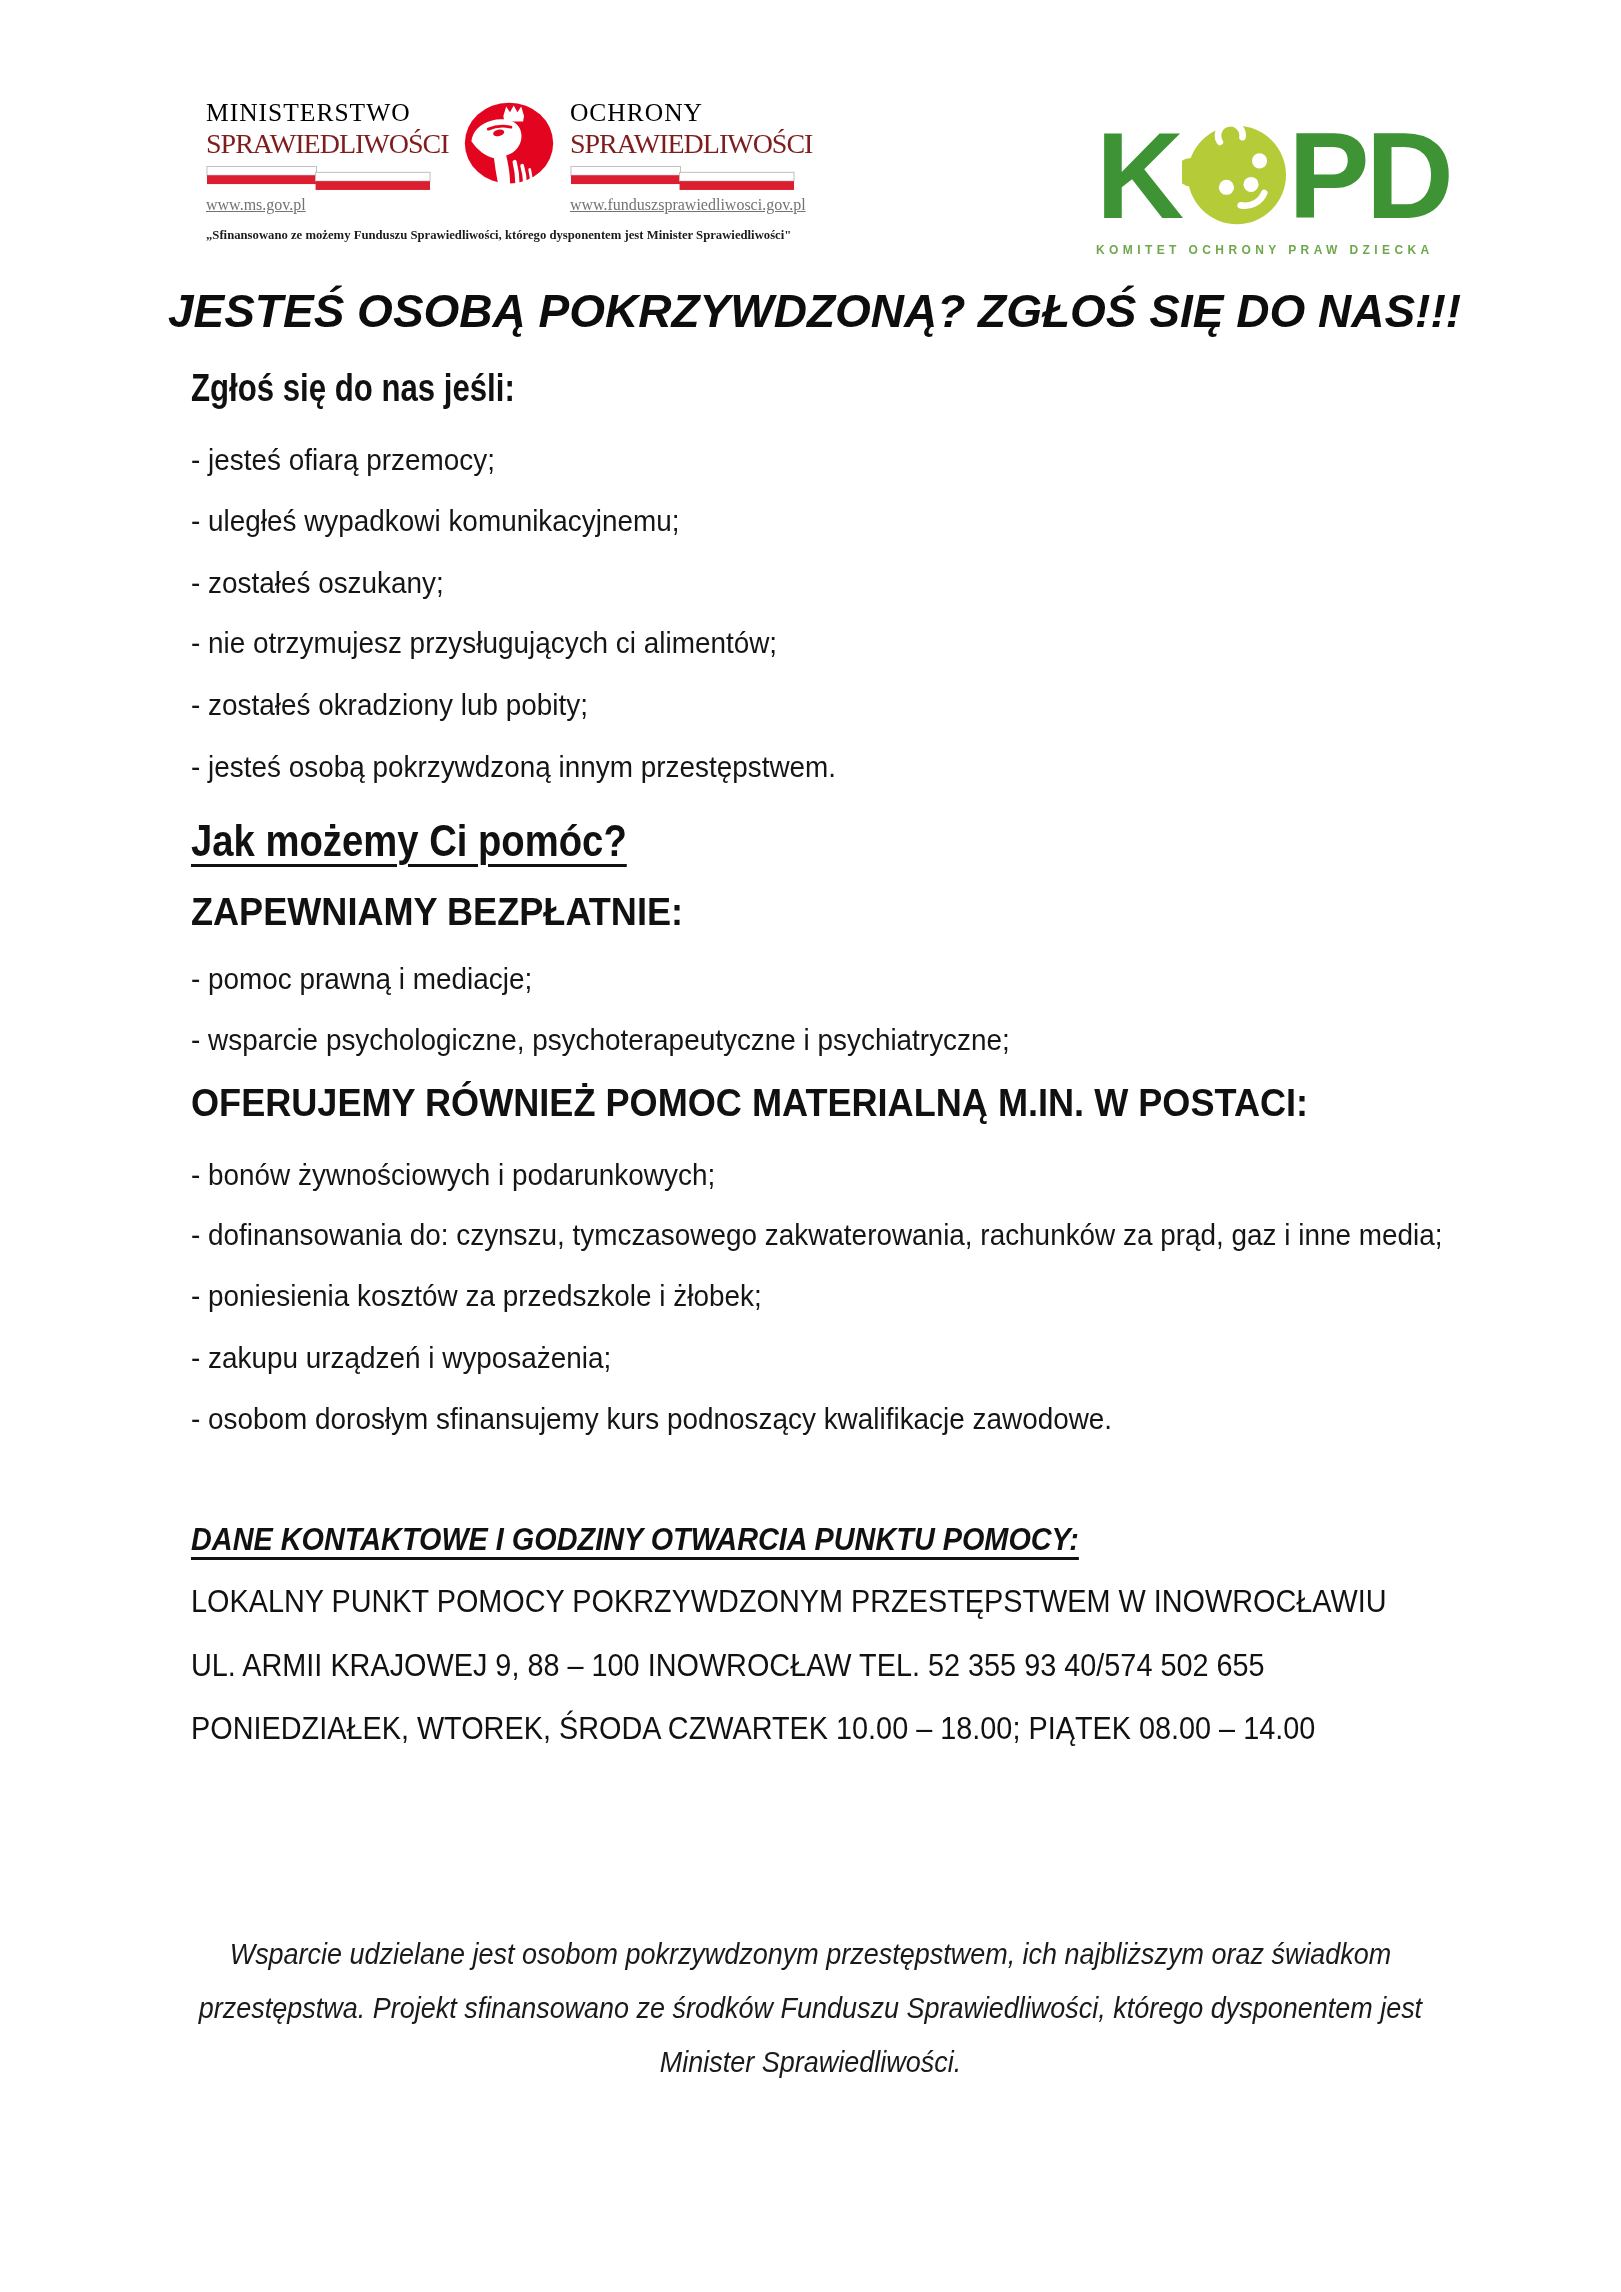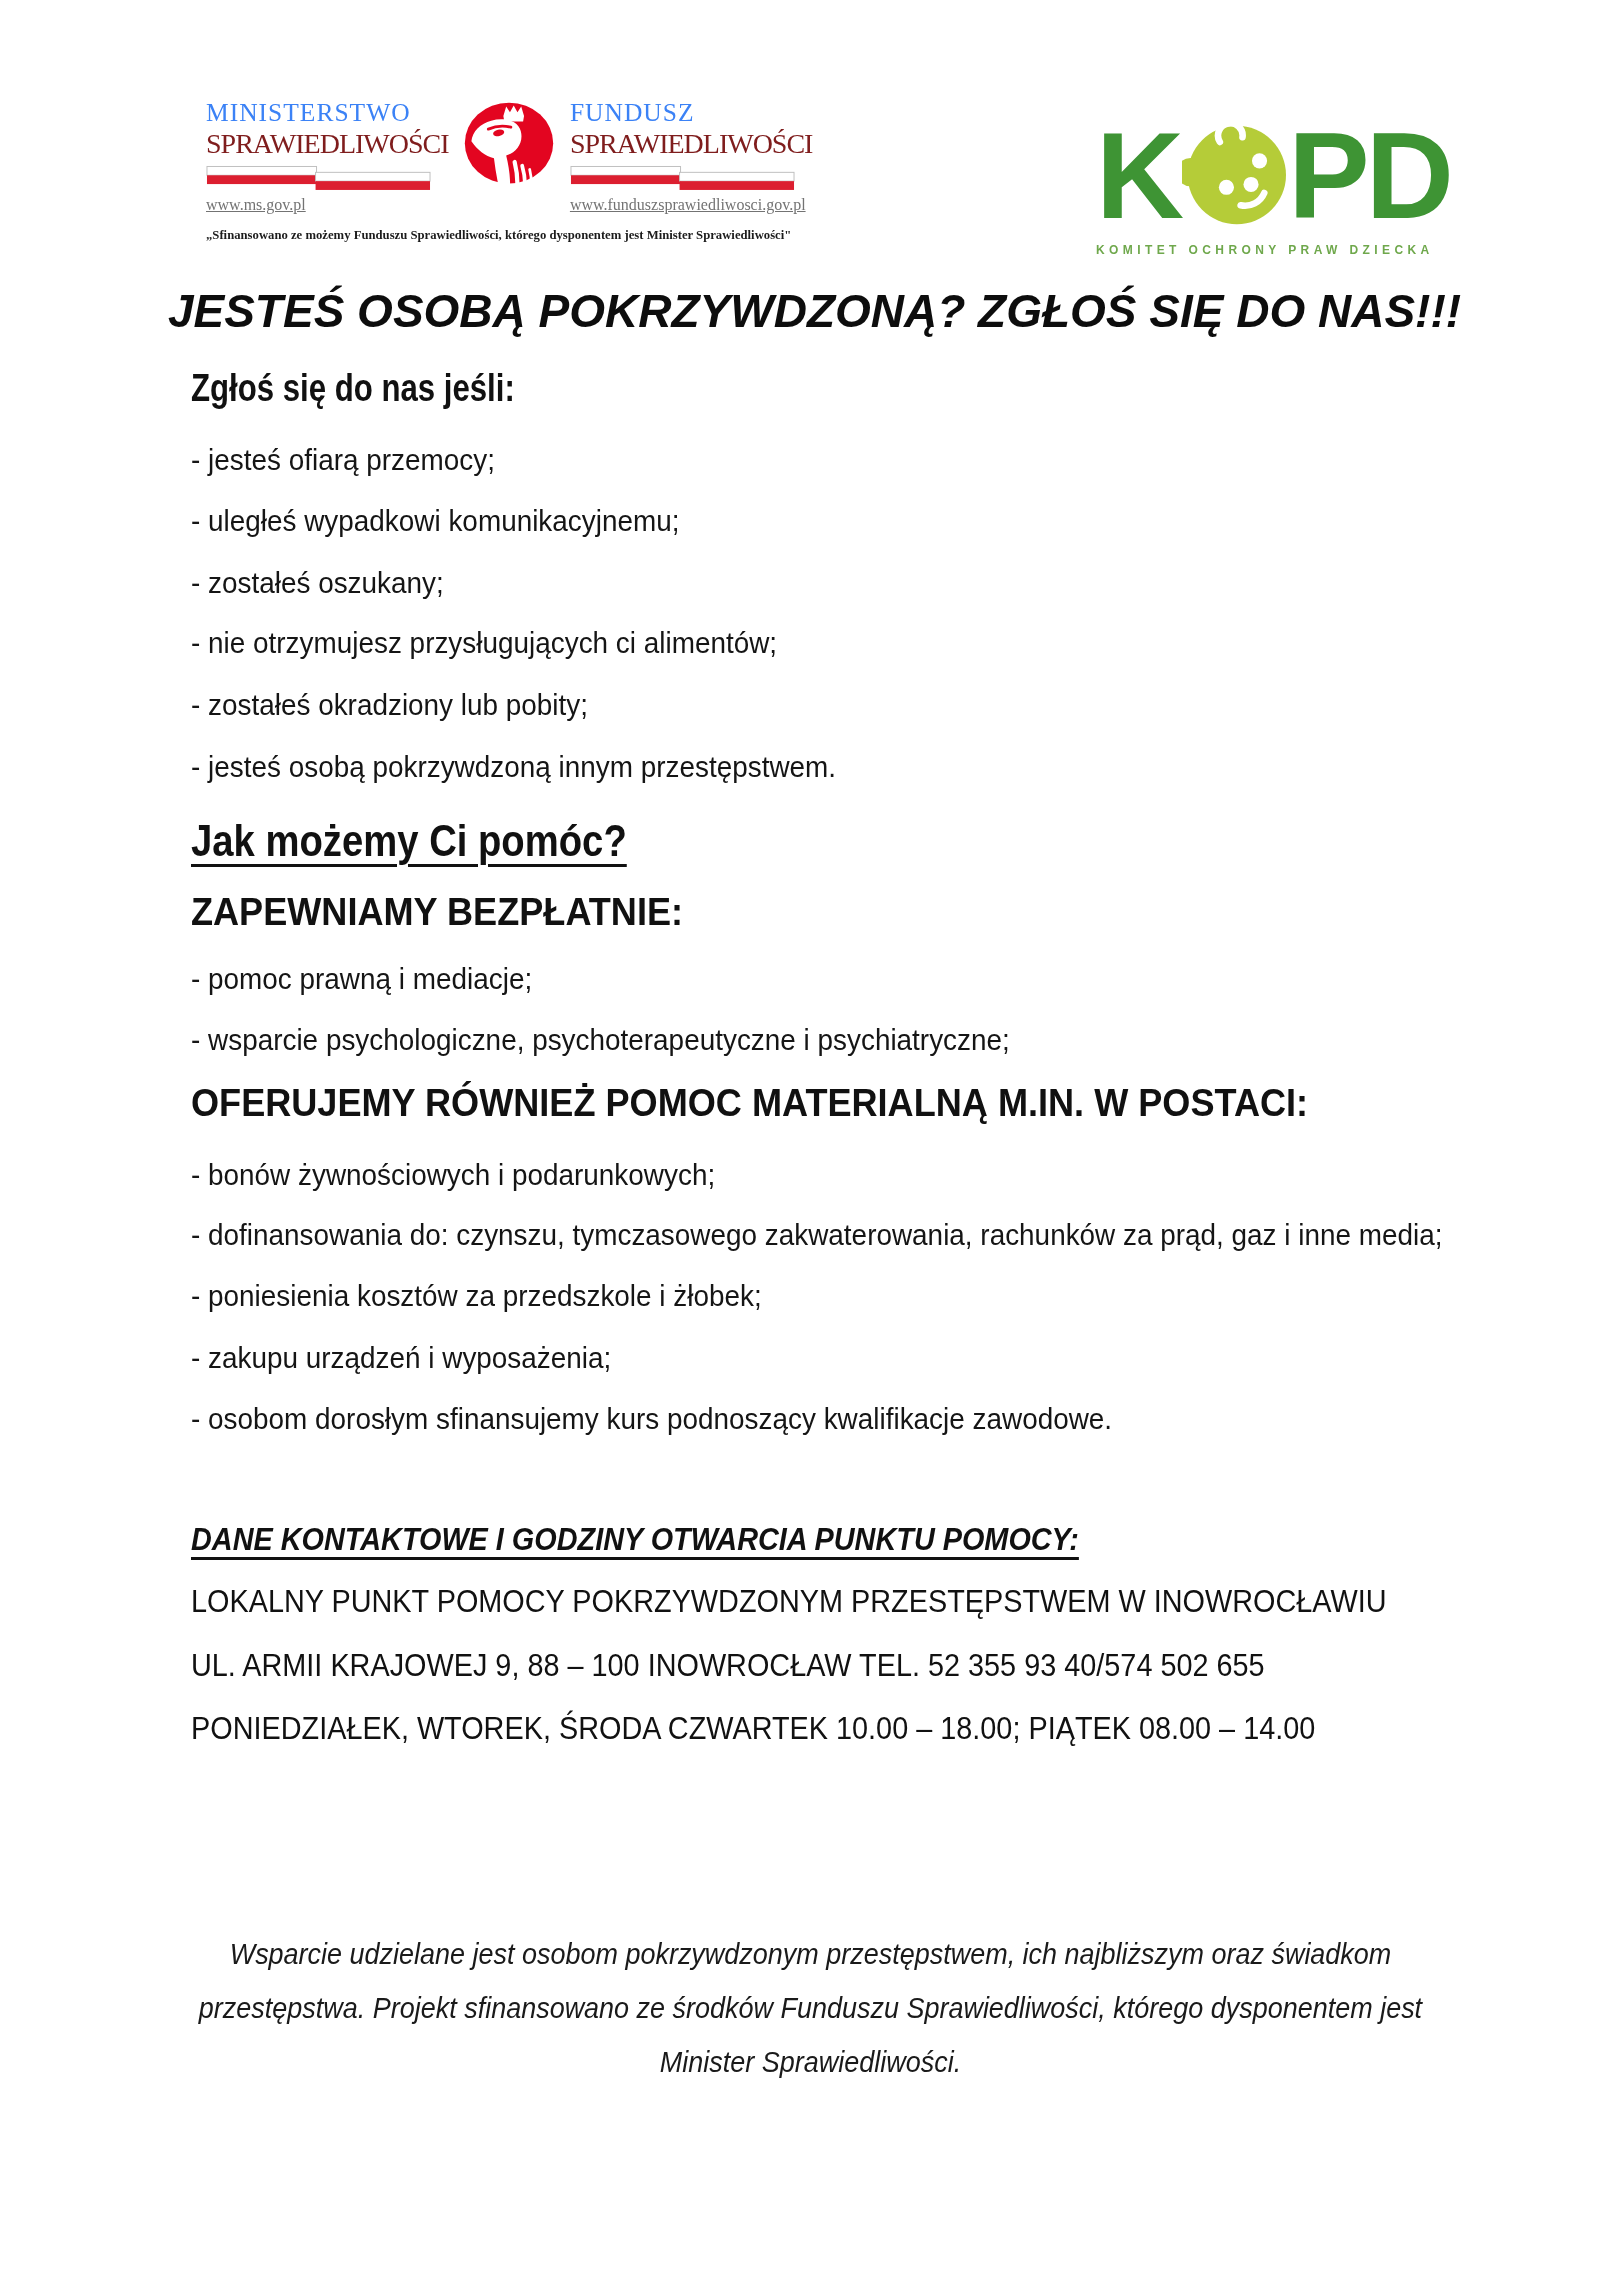--- a/index.html
+++ b/index.html
@@ -8,21 +8,21 @@
     position:relative; width:1621px; height:2293px; background:#ffffff;
     font-family:"Liberation Sans", sans-serif; color:#111111; overflow:hidden;
   }
   .abs { position:absolute; white-space:nowrap; line-height:1.12; }
   .condL { transform:scaleX(0.93); transform-origin:0 0; }
 
   
   .banner { position:absolute; left:206px; top:98px; width:564px; }
   .banner-row { display:flex; align-items:center; }
   .org-block { display:flex; flex-direction:column; }
-  .org-line1 { font-family:"Liberation Serif", serif; font-size:25.5px; color:#3b82f6; letter-spacing:1px; }
+  .org-line1 { font-family:"Liberation Serif", serif; font-size:25.5px; color:#000000; letter-spacing:1px; }
   .org-line2 { font-family:"Liberation Serif", serif; font-size:28px; color:#7f1d1d; letter-spacing:-1px; }
   .ribbon { margin:4.9px 0 3.9px 0; }
   .org-url { font-family:"Liberation Serif", serif; font-size:16px; color:#737373;text-decoration:underline; }
   .eagle-wrap { margin:0 13.7px; flex:0 0 auto; }
   .funding-note {
     margin-top:13.7px; text-align:center; font-family:"Liberation Serif", serif;
     font-size:12.7px; font-weight:700; color:#1c1c1c; white-space:nowrap;
   }
 
   
@@ -74,21 +74,21 @@
                    C39,95 36,78 34,62 C25,60 16,53 10,44 Z" fill="#ffffff"></path>
           <path d="M28,31 C35,28 44,27 52,29" stroke="#e30520" stroke-width="3" fill="none" stroke-linecap="round"></path>
           <ellipse cx="39" cy="35" rx="6" ry="3.5" fill="#e30520" transform="rotate(-12 39 35)"></ellipse>
           <path d="M56,66 C60,82 60,96 56,110" stroke="#ffffff" stroke-width="4.5" fill="none" stroke-linecap="round"></path>
           <path d="M64,70 C68,84 68,96 65,108" stroke="#ffffff" stroke-width="4" fill="none" stroke-linecap="round"></path>
           <path d="M72,74 C75,86 74,96 71,105" stroke="#ffffff" stroke-width="3" fill="none" stroke-linecap="round"></path>
         </svg>
       </div>
 
       <div class="org-block">
-        <span class="org-line1">FUNDUSZ</span>
+        <span class="org-line1">OCHRONY</span>
         <span class="org-line2">SPRAWIEDLIWOŚCI</span>
         <svg class="ribbon" width="225" height="27.4" viewBox="0 0 230 28">
           <rect x="1" y="1.5" width="112" height="9" fill="#ffffff" stroke="#bfbfbf" stroke-width="1"></rect>
           <rect x="1" y="10.5" width="112" height="9" fill="#dc1f30"></rect>
           <rect x="112" y="7.5" width="117" height="9" fill="#ffffff" stroke="#bfbfbf" stroke-width="1"></rect>
           <rect x="112" y="16.5" width="117" height="9" fill="#dc1f30"></rect>
         </svg>
         <span class="org-url">www.funduszsprawiedliwosci.gov.pl</span>
       </div>
     </div>

